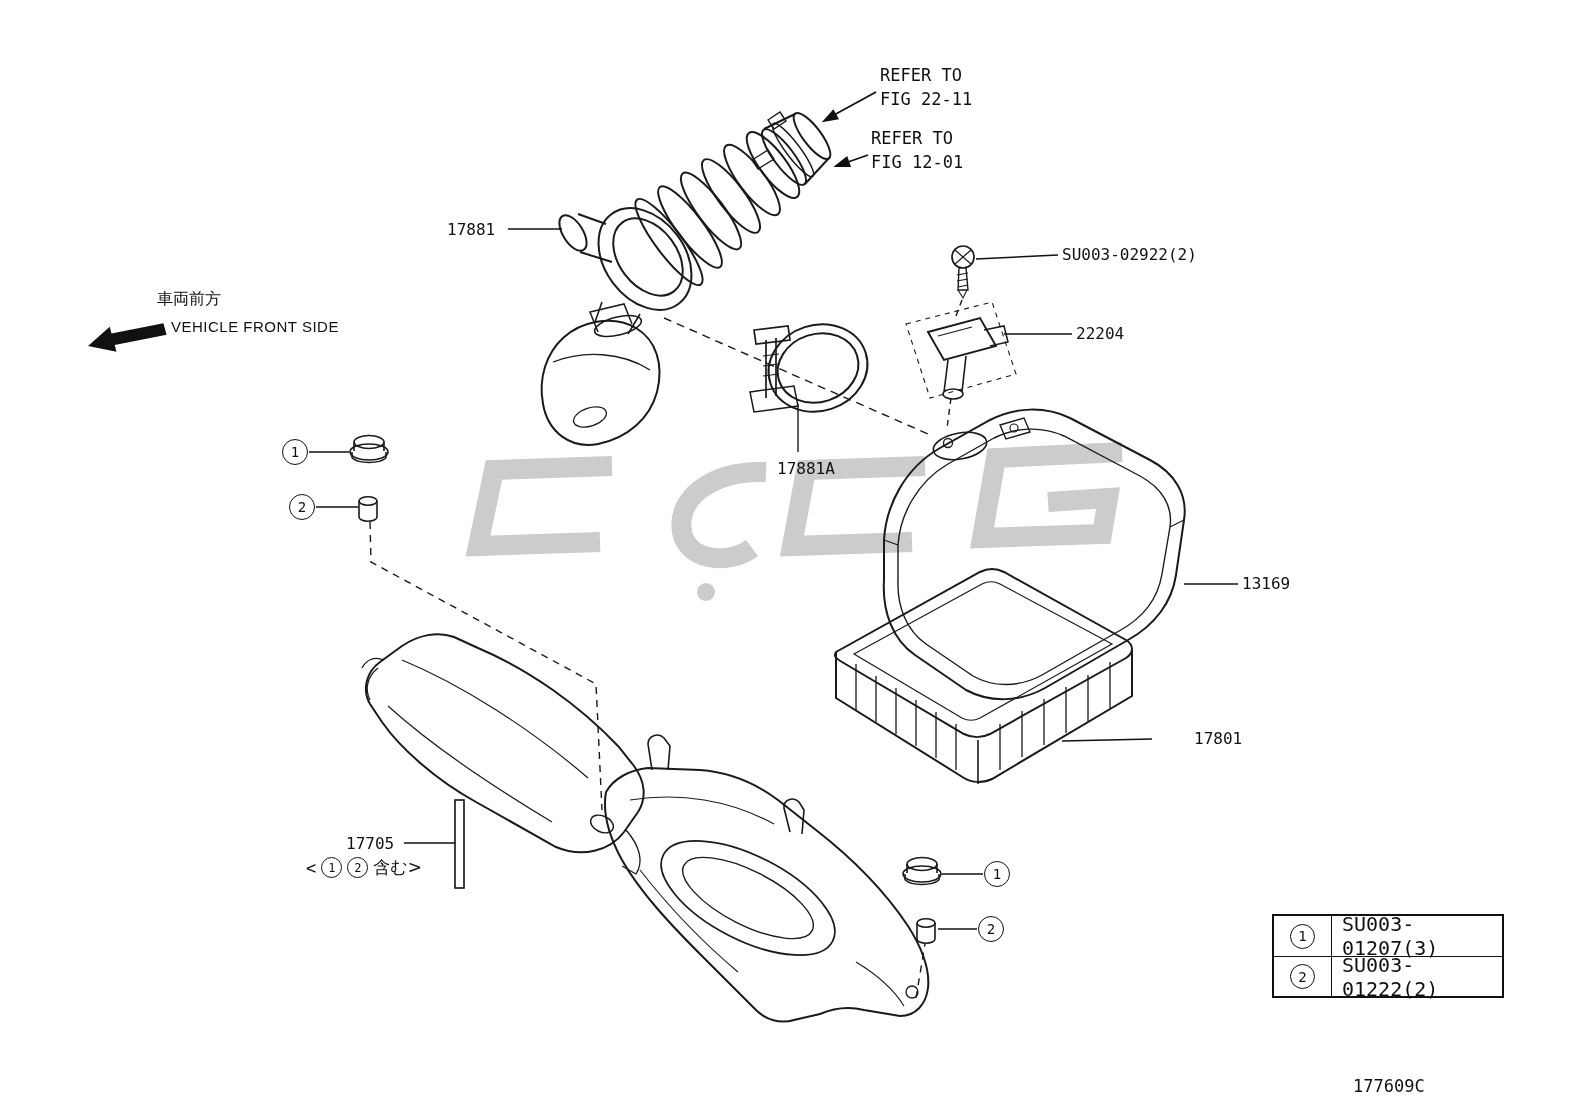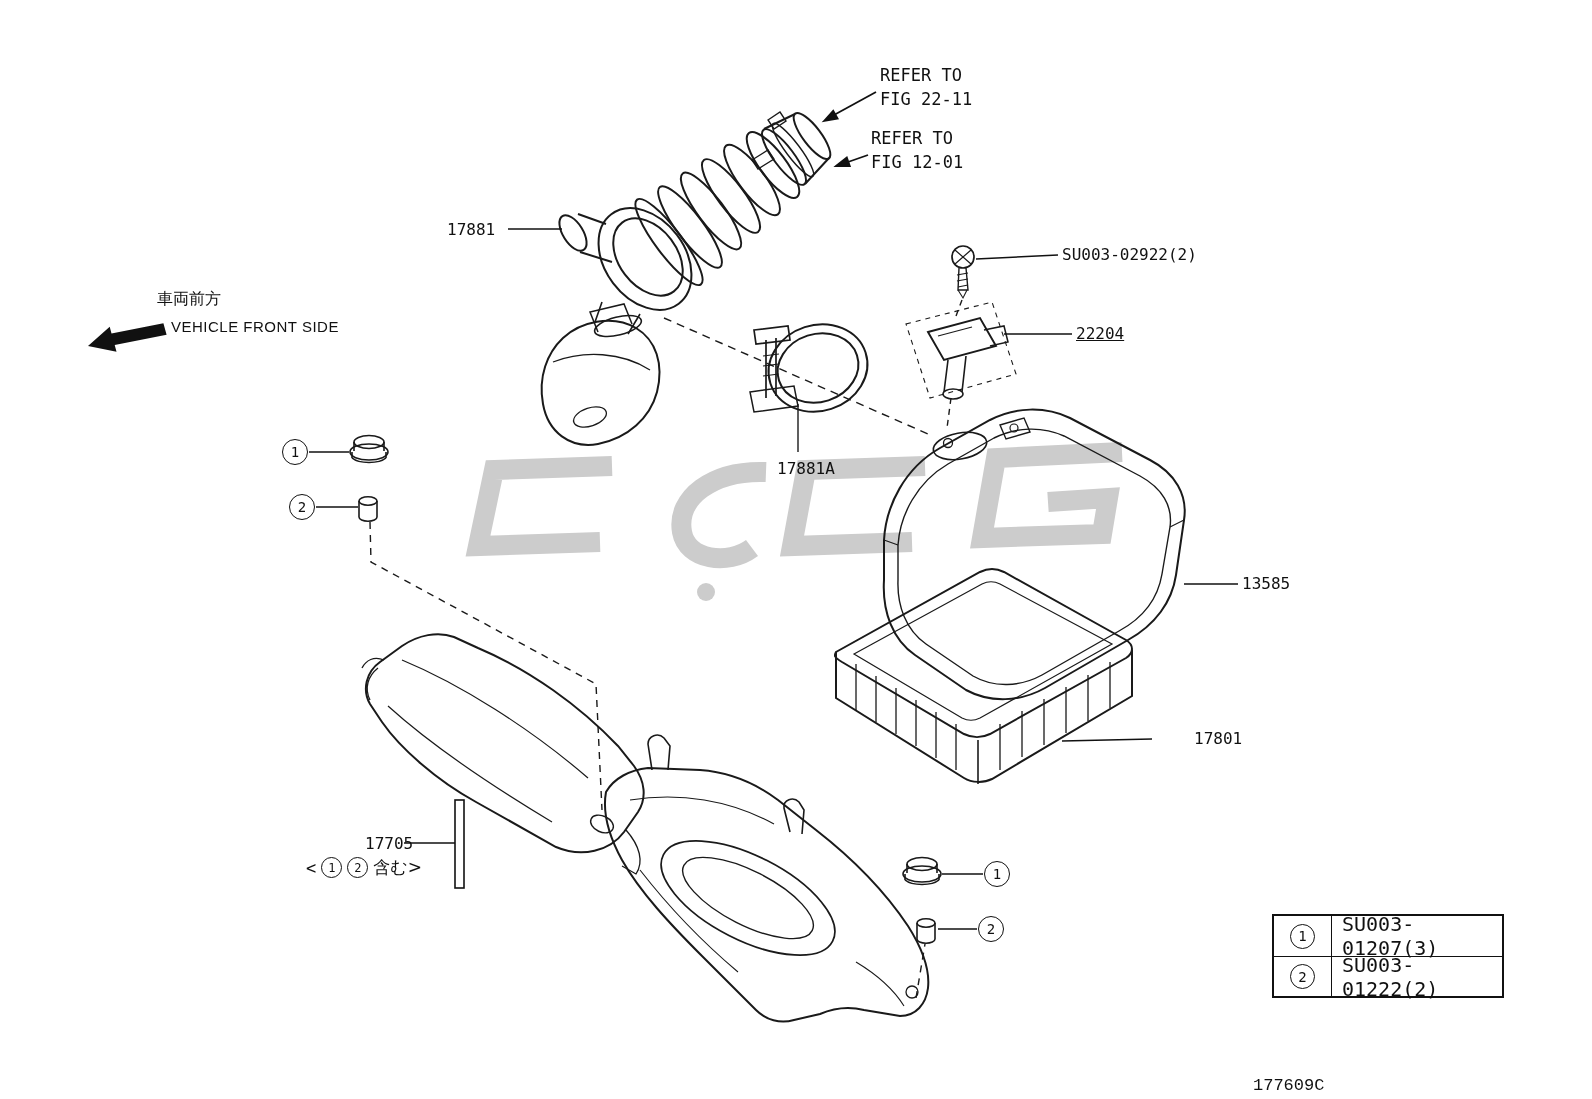--- a/index.html
+++ b/index.html
@@ -196,28 +196,28 @@
       <polygon points="163.4,323.2 111.5,333.4 109.7,326.7 88,346 116.5,351.7 114.7,345.0 166.6,334.8" fill="#111"></polygon>
     </g>
   </svg>
 
   <div class="lbl sm" style="left:880px; top:63px;">REFER TO
 FIG 22-11</div>
   <div class="lbl sm" style="left:871px; top:126px;">REFER TO
 FIG 12-01</div>
   <div class="lbl" style="left:447px; top:218px;">17881</div>
   <div class="lbl" style="left:1062px; top:243px;">SU003-02922(2)</div>
-  <div class="lbl" style="left:1076px; top:322px;text-decoration:underline;">22204</div>
+  <div class="lbl" style="left:1076px; top:322px;">22204</div>
   <div class="lbl jp" style="left:157px; top:287px;">車両前方</div>
   <div class="lbl en" style="left:163px; top:315px;">VEHICLE FRONT SIDE</div>
   <div class="lbl" style="left:777px; top:457px;">17881A</div>
-  <div class="lbl" style="left:1242px; top:572px;">13585</div>
+  <div class="lbl" style="left:1242px; top:572px;">13169</div>
   <div class="lbl" style="left:1158px; top:727px;margin-left:36px;">17801</div>
-  <div class="lbl" style="left:365px; top:832px;">17705</div>
-  <div class="lbl sm" style="left:1253px; top:1074px;font-family:Liberation Mono, monospace;">177609C</div>
+  <div class="lbl" style="left:346px; top:832px;">17705</div>
+  <div class="lbl sm" style="left:1353px; top:1074px;">177609C</div>
 
   <div class="inc" style="left:306px; top:856px;">
     <span>&lt;</span>
     <span class="circ">1</span>
     <span class="circ">2</span>
     <span class="jp-inline">含む&gt;</span>
   </div>
 
   <div class="marker" style="left:282px; top:439px;">1</div>
   <div class="marker" style="left:289px; top:494px;">2</div>

